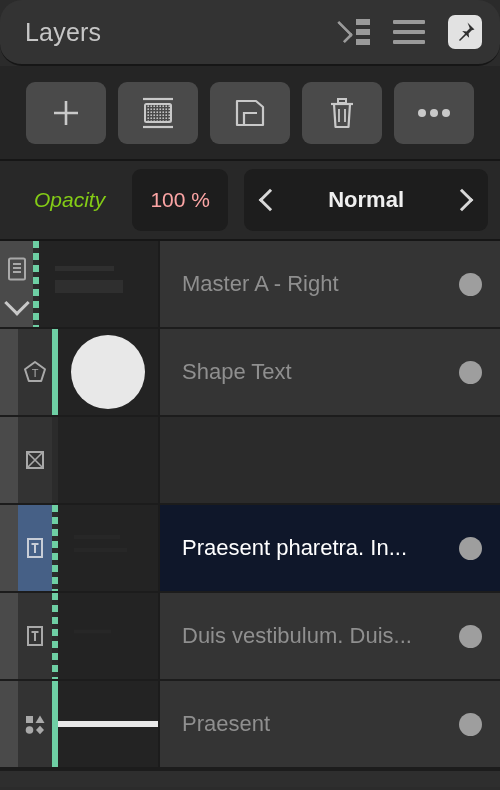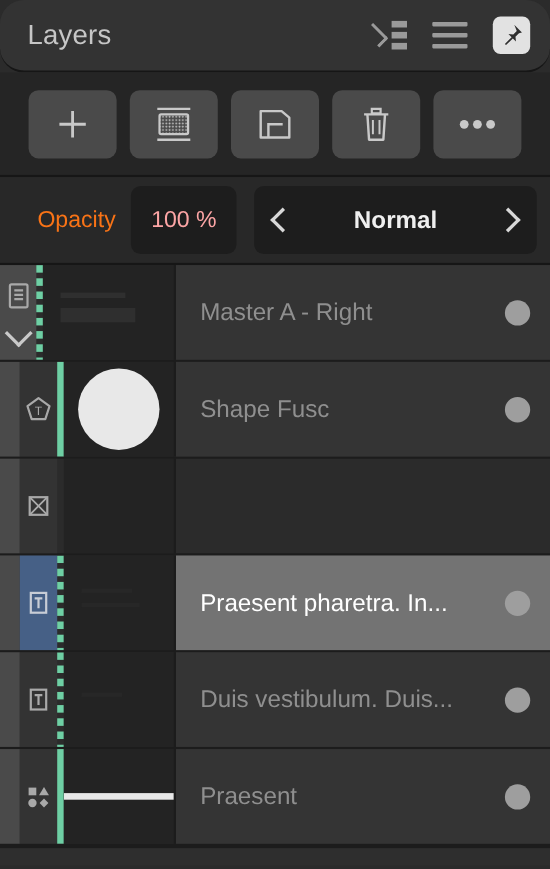--- a/index.html
+++ b/index.html
@@ -83,21 +83,21 @@
   
   .opacityrow {
     height: 80px;
     background: #282828;
     display: flex;
     align-items: center;
     padding: 0 12px;
     gap: 10px;
     border-bottom: 2px solid #161616;
   }
-  .opacity-label { color: #f97316; font-size: 21px; margin-left: 22px; margin-right: 4px; }
+  .opacity-label { color: #84cc16; font-size: 21px; margin-left: 22px; margin-right: 17px; font-style: italic; }
   .opacity-value {
     background: #1d1d1d; border-radius: 9px;
     width: 96px; height: 62px;
     display: flex; align-items: center; justify-content: center;
     color: #fca5a5; font-size: 21px;
   }
   .blend-select {
     background: #1d1d1d; border-radius: 9px;
     flex: 1; height: 62px; margin-left: 6px;
     display: flex; align-items: center; justify-content: space-between;
@@ -149,21 +149,21 @@
   }
   .layername { font-size: 22px; color: #8f8f8f; white-space: nowrap; overflow: hidden; }
   .visdot {
     margin-left: auto;
     width: 23px; height: 23px; border-radius: 50%;
     background: #9e9e9e; flex: none;
   }
 
   
   .layerrow.selected .iconcell { background: #466086; }
-  .layerrow.selected .namecell { background: #737373; }
+  .layerrow.selected .namecell { background: #0f172a; }
   .layerrow.selected .layername { color: #ffffff; }
   .layerrow.master .iconcell { width: 33px; background: #4a4a4a; gap: 18px; }
   .layerrow.master .thumb { width: 121px; }
 
   
   .tl-circle { width: 74px; height: 74px; border-radius: 50%; background: #e8e8e8; }
   .tl-bar { width: 100%; height: 6px; background: #e8e8e8; }
   .tl-lines { position: absolute; left: 16px; right: 16px; top: 50%; transform: translateY(-50%); }
   .tl-lines i { display: block; background: #2f2f2f; margin-bottom: 9px; }
   .tl-lines i.a { height: 5px; width: 68%; }
@@ -288,21 +288,21 @@
           <path d="M13 3 L23 10.3 L19.2 22 H6.8 L3 10.3 Z" fill="none" stroke="#a9a9a9" stroke-width="2" stroke-linejoin="round"></path>
           <text x="13" y="18" font-size="11" fill="#a9a9a9" text-anchor="middle" font-family="Liberation Sans, sans-serif">T</text>
         </svg>
       </span>
     </div>
     <div class="greenline solid"></div>
     <div class="thumb">
       <div class="tl-circle"></div>
     </div>
     <div class="namecell">
-      <span class="layername">Shape Fusc</span>
+      <span class="layername">Shape Text</span>
       <span class="visdot"></span>
     </div>
   </div>
 
   <div class="layerrow">
     <div class="gutter"></div>
     <div class="iconcell">
       <span class="glyph">
         <svg width="26" height="26" viewBox="0 0 26 26">
           <rect x="5" y="5" width="16" height="16" fill="none" stroke="#a9a9a9" stroke-width="2"></rect>

